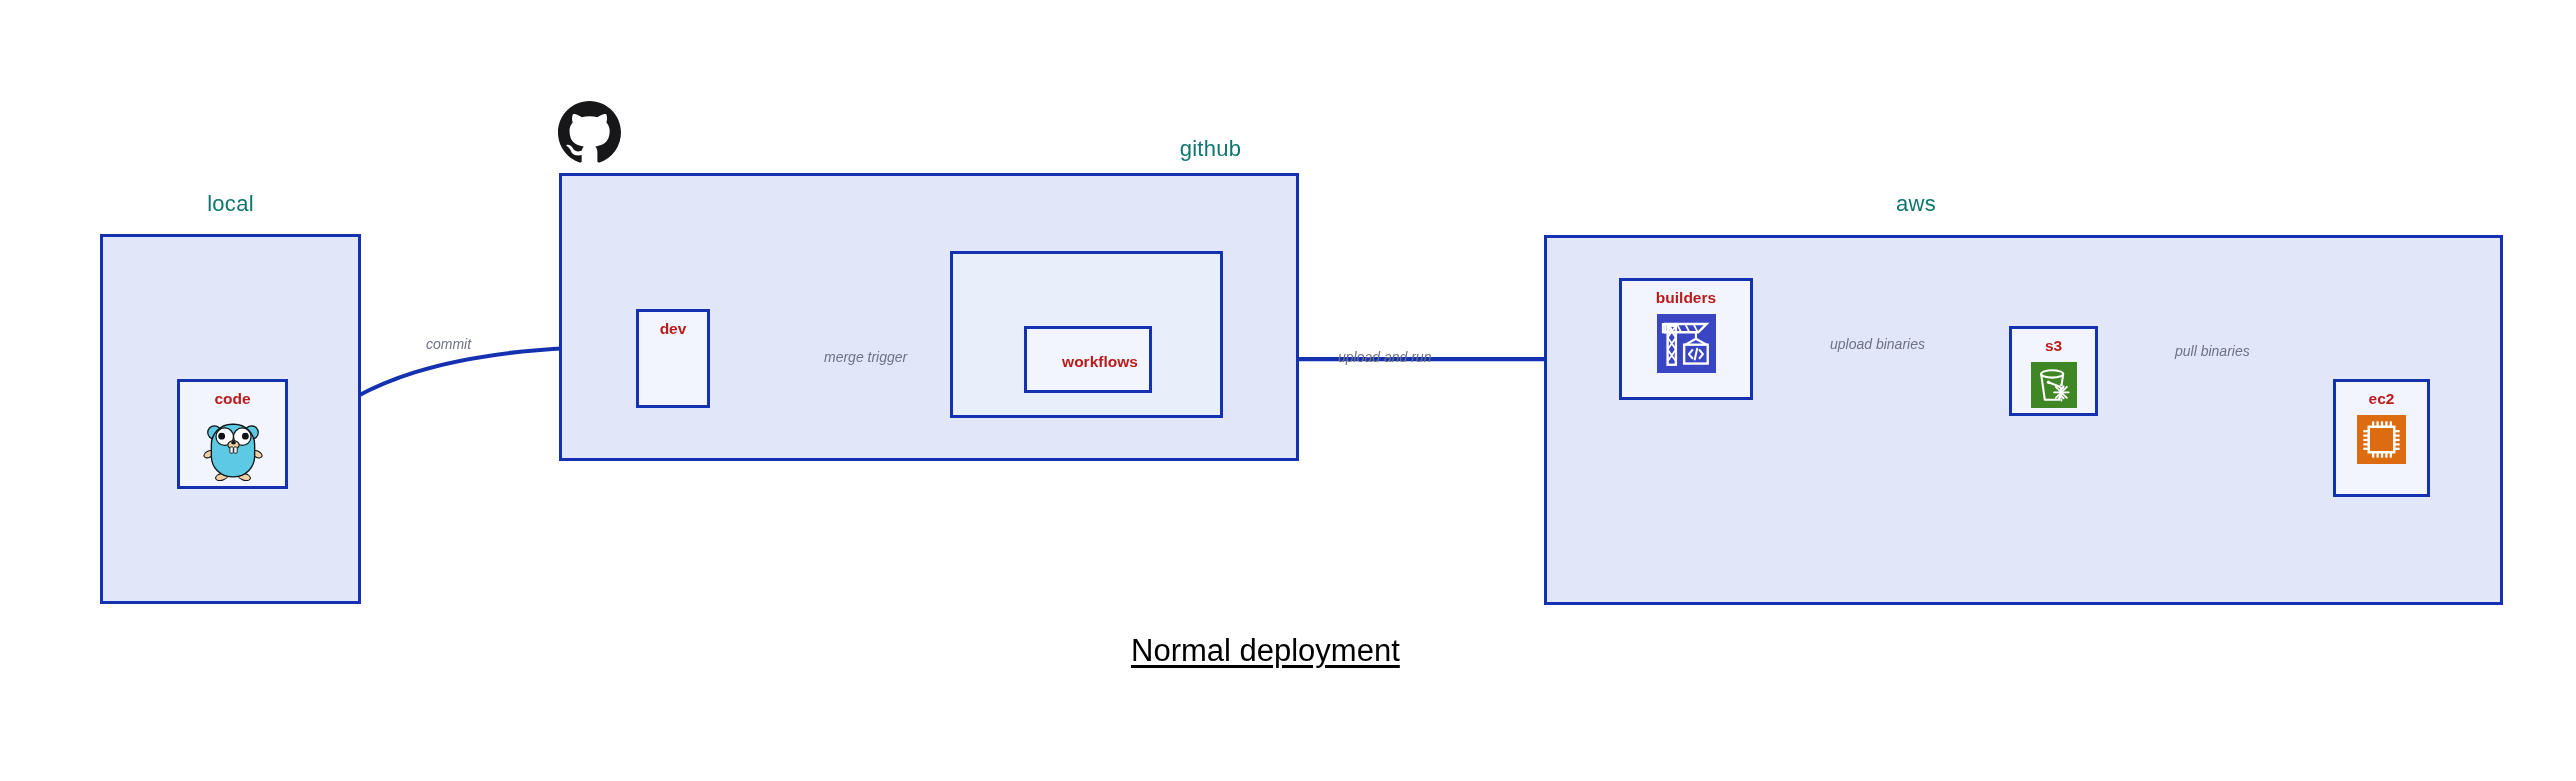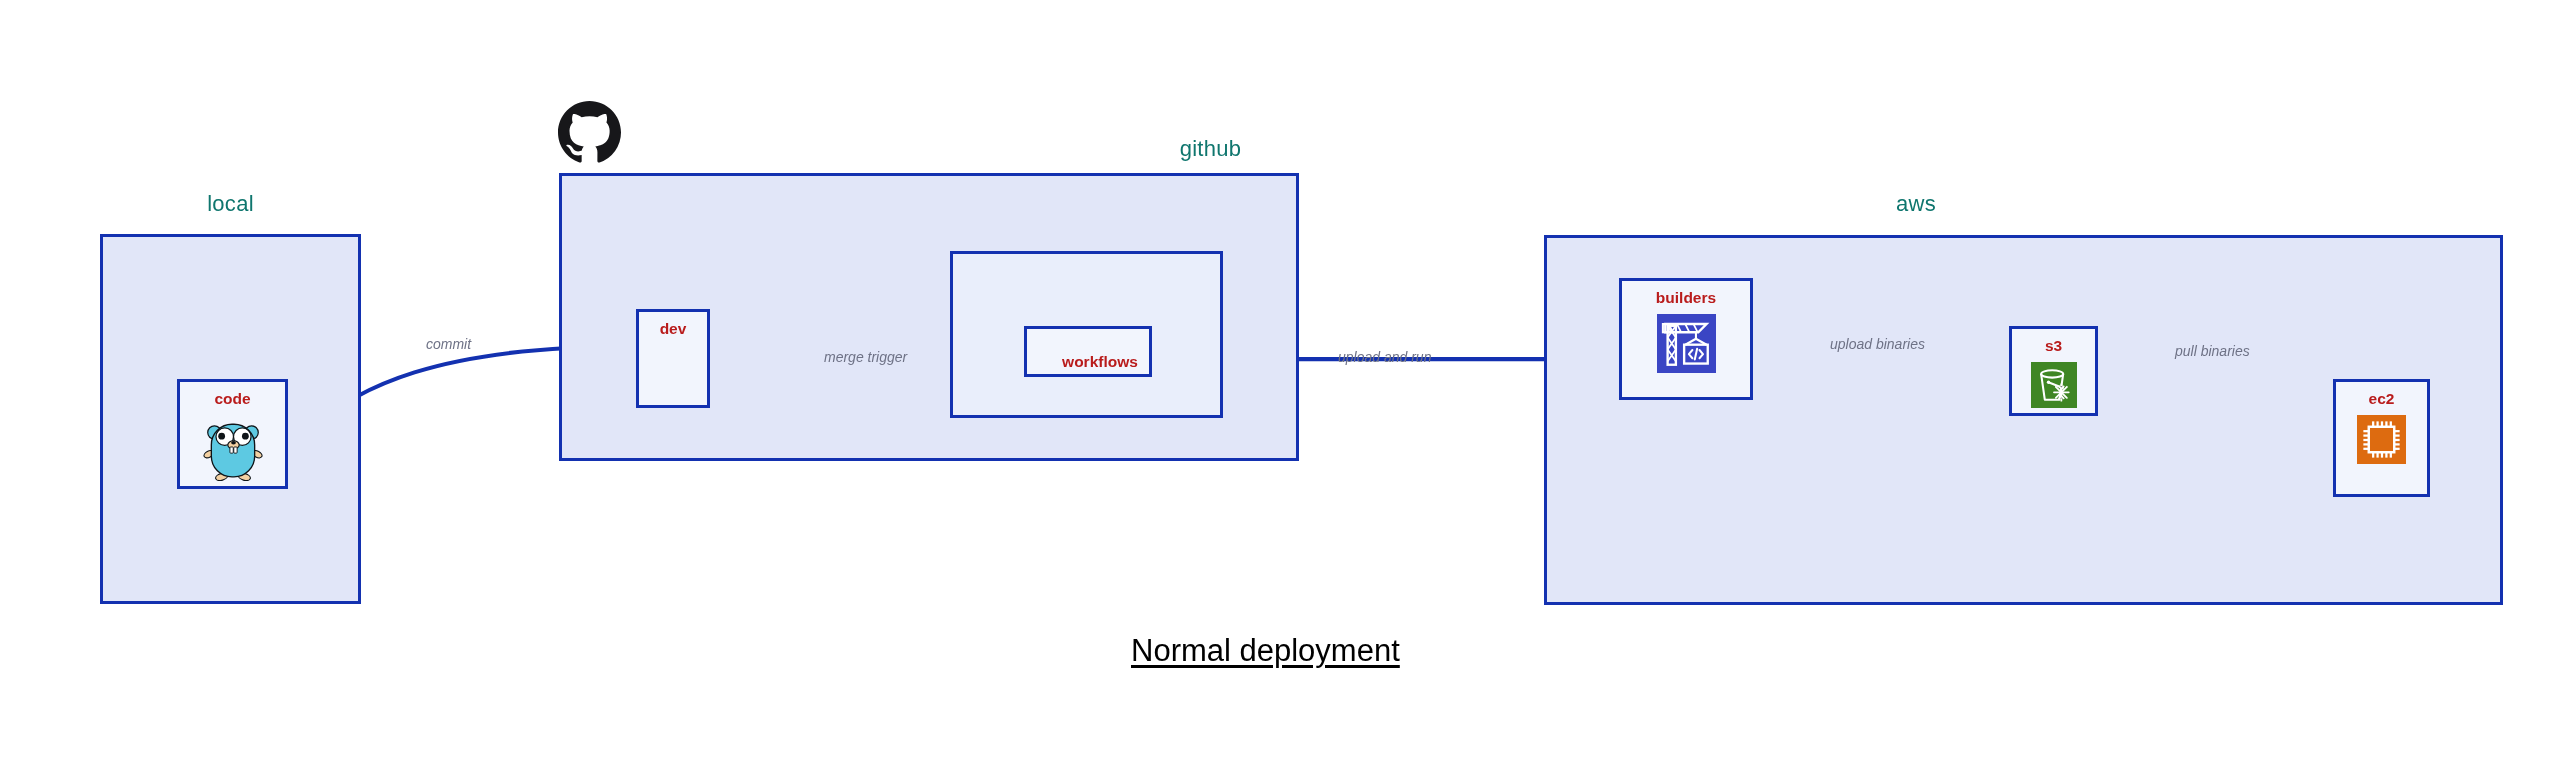--- a/index.html
+++ b/index.html
@@ -181,21 +181,21 @@
 
   <div class="group-label" style="left:1123px; top:136px; width:175px; text-align:center;">github</div>
   <div class="group" style="left:559px; top:173px; width:740px; height:288px;"></div>
 
   <div class="node" style="left:636px; top:309px; width:74px; height:99px;">
     <div class="node-label">dev</div>
   </div>
 
   <div class="subgroup" style="left:950px; top:251px; width:273px; height:167px;"></div>
 
-  <div class="node" style="left:1024px; top:326px; width:128px; height:51px;padding-left:24px;">
+  <div class="node" style="left:1024px; top:326px; width:128px; height:67px;padding-left:24px;">
     <div class="node-label" style="margin-top:24px;">workflows</div>
   </div>
 
   <div class="group-label" style="left:1896px; top:191px; width:175px; text-align:left;">aws</div>
   <div class="group" style="left:1544px; top:235px; width:959px; height:370px;"></div>
 
   <div class="node" style="left:1619px; top:278px; width:134px; height:122px;">
     <div class="node-label">builders</div>
     <div class="node-icon">
       <svg width="59" height="59" viewBox="0 0 100 100" xmlns="http://www.w3.org/2000/svg">

